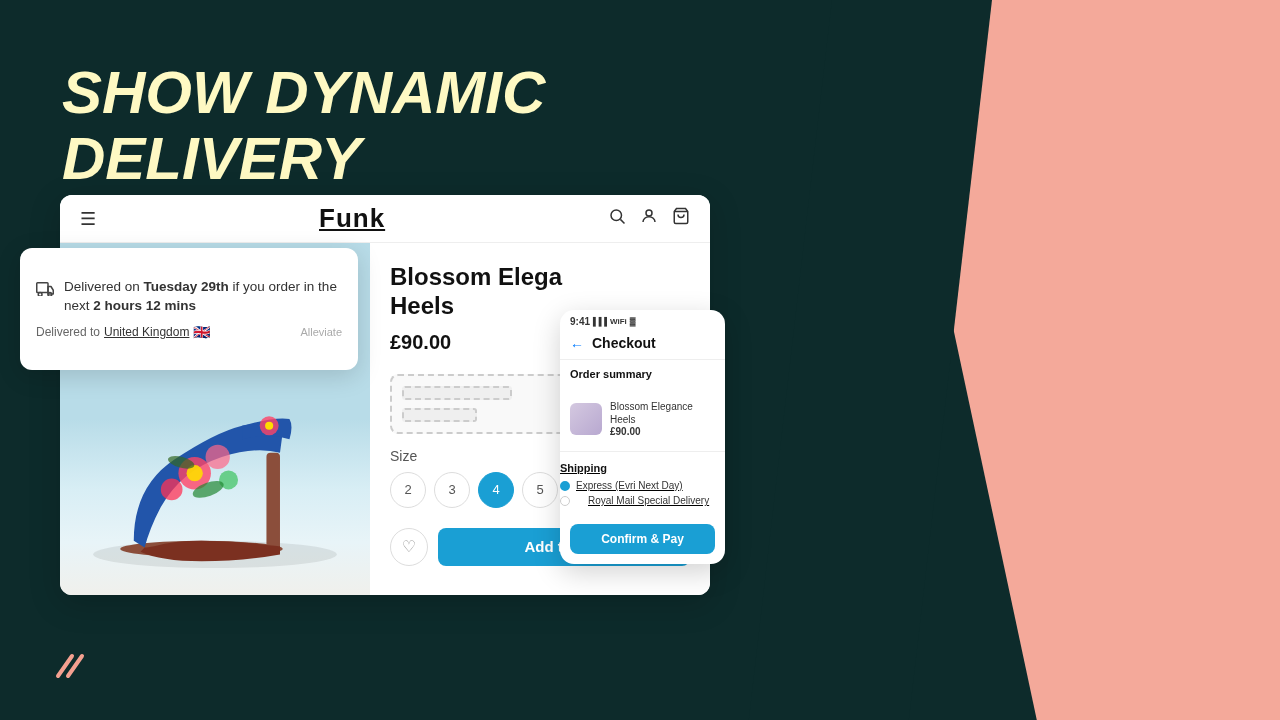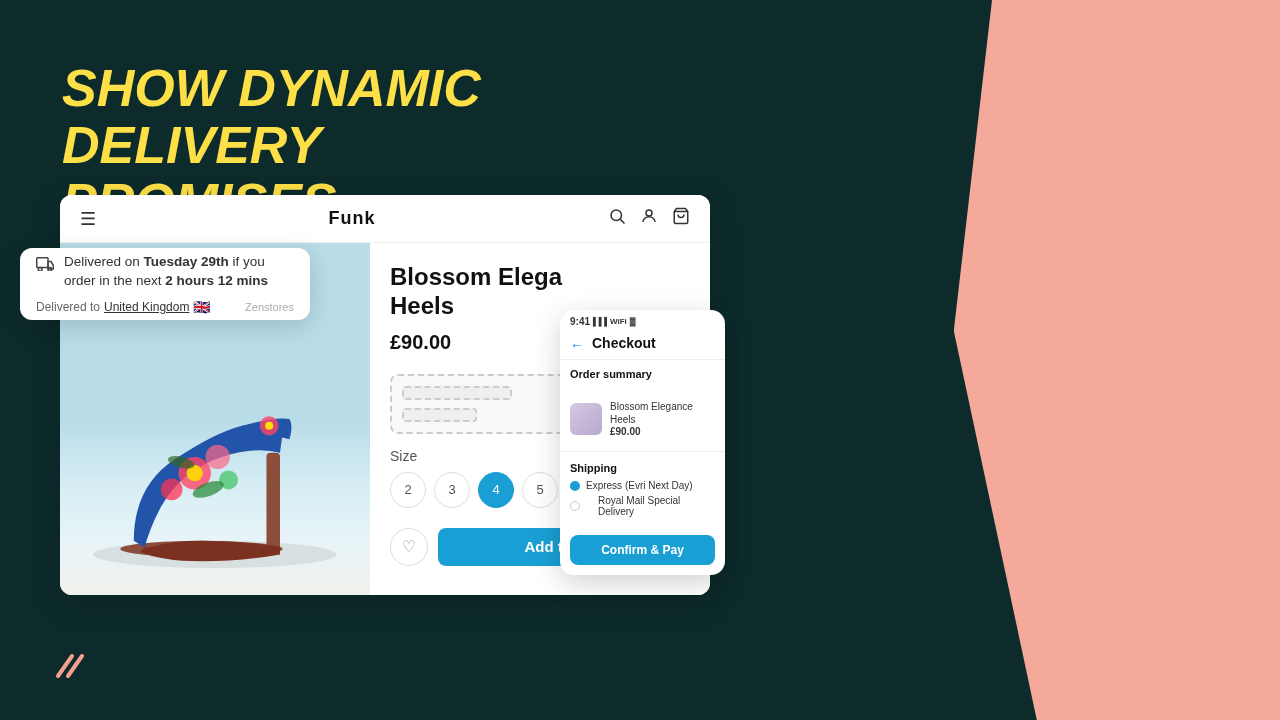--- a/index.html
+++ b/index.html
@@ -47,24 +47,24 @@
 
     
     .left-content {
       position: absolute;
       left: 62px;
       top: 60px;
       width: 530px;
     }
 
     .main-title {
-      font-size: 52px;
+      font-size: 60px;
       font-weight: 900;
       font-style: italic;
-      color: #fde047;
+      color: #fef9c3;
       line-height: 1.1;
       margin-bottom: 28px;
     }
 
     .subtitle {
       font-size: 18px;
       color: #e8e8e8;
       line-height: 1.5;
       margin-bottom: 30px;
     }
@@ -125,24 +125,25 @@
       background: #fff;
     }
 
     .browser-hamburger {
       font-size: 18px;
       color: #333;
       cursor: pointer;
     }
 
     .browser-logo {
-      font-size: 18px;
+      font-size: 26px;
       font-weight: 700;
       color: #111;
       letter-spacing: 1px;
+      text-decoration: underline;
     }
 
     .browser-icons {
       display: flex;
       gap: 14px;
       color: #333;
       font-size: 18px;
     }
 
     .browser-body {
@@ -253,25 +254,25 @@
       font-size: 15px;
       font-weight: 600;
       cursor: pointer;
     }
 
     
     .delivery-popup {
       position: absolute;
       top: 248px;
       left: 20px;
-      width: 290px;
+      width: 338px;
       background: #fff;
       border-radius: 12px;
       box-shadow: 0 6px 24px rgba(0,0,0,0.15);
-      padding: 5px 16px;
+      padding: 30px 16px;
       z-index: 10;
     }
 
     .delivery-popup-top {
       display: flex;
       align-items: flex-start;
       gap: 10px;
       margin-bottom: 8px;
     }
 
@@ -417,21 +418,22 @@
       font-weight: 600;
     }
 
     .mobile-divider {
       height: 1px;
       background: #eee;
       margin: 4px 0;
     }
 
     .shipping-section {
-      padding: 6px 10px;
+      padding: 6px 0;
+      text-decoration: underline;
     }
 
     .shipping-title {
       font-size: 11px;
       font-weight: 700;
       color: #111;
       margin-bottom: 6px;
     }
 
     .shipping-option {
@@ -607,21 +609,21 @@
     <div class="delivery-text">
       <span>Delivered on </span><strong>Tuesday 29th</strong><span> if you order in the next </span><strong>2 hours 12 mins</strong>
     </div>
   </div>
   <div class="delivery-footer">
     <div class="delivery-footer-left">
       <span style="font-size:12px;color:#666;">Delivered to </span>
       <span class="uk-link">United Kingdom</span>
       <span class="uk-flag">🇬🇧</span>
     </div>
-    <span class="zenstores-label">Zenstores</span>
+    <span class="zenstores-label">Alleviate</span>
   </div>
 </div>
 
 <div class="mobile-checkout">
   <div class="mobile-status-bar">
     <span>9:41</span>
     <div class="mobile-status-icons">
       <span>▐▐▐</span>
       <span>WiFi</span>
       <span>▓</span>

